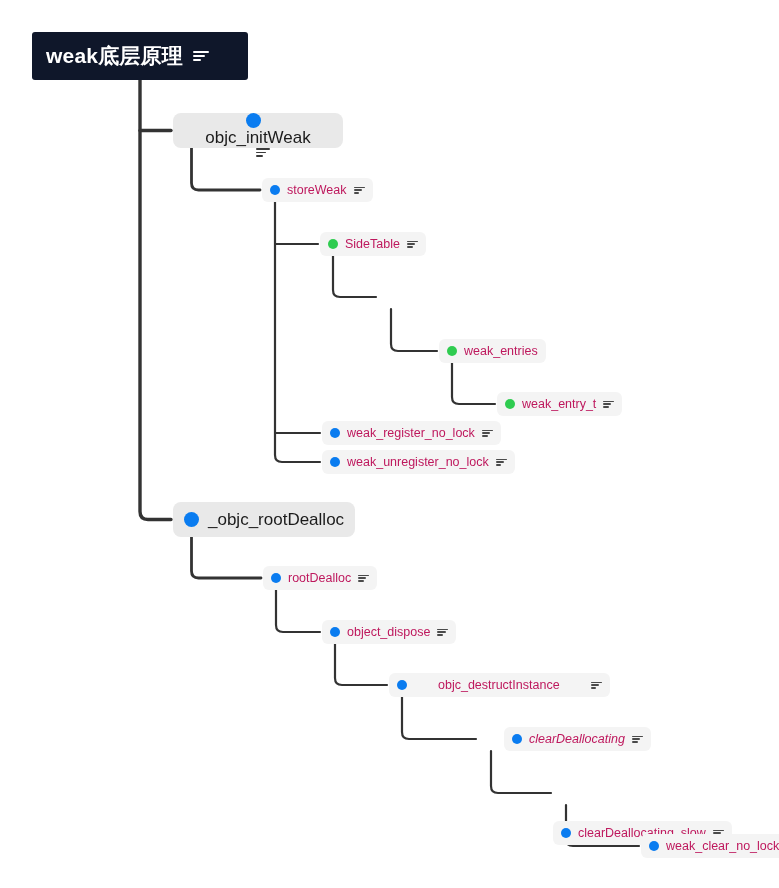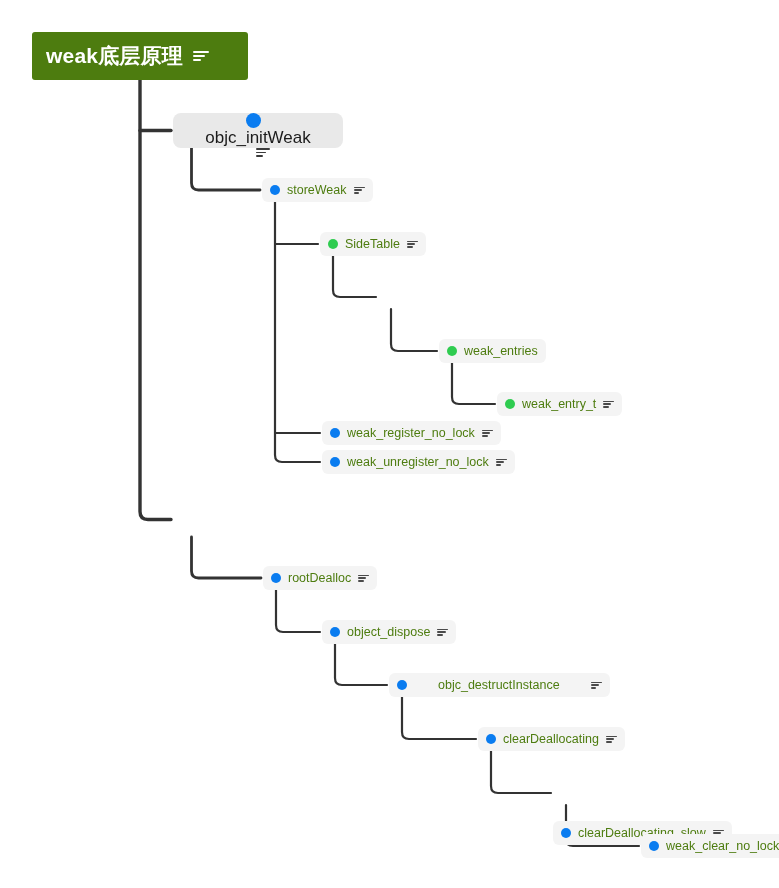--- a/index.html
+++ b/index.html
@@ -37,21 +37,21 @@
     position: absolute;
     display: flex;
     align-items: center;
     box-sizing: border-box;
     border-radius: 7px;
     white-space: nowrap;
   }
 
   
   .node.root {
-    background: #4d7c0f;
+    background: #0f172a;
     border-radius: 3px;
     padding: 0 14px;
     height: 48px;
   }
   .node.root .label {
     color: #ffffff;
     font-size: 21px;
     font-weight: 700;
     letter-spacing: .2px;
   }
@@ -70,21 +70,21 @@
   }
 
   
   .node.lvl2 {
     background: #f4f4f4;
     height: 24px;
     padding: 0 8px;
     border-radius: 6px;
   }
   .node.lvl2 .label {
-    color: #4d7c0f;
+    color: #be185d;
     font-size: 12.5px;
     font-weight: 400;
   }
 
   
   .dot {
     border-radius: 50%;
     flex: 0 0 auto;
   }
   .node.lvl1 .dot { width: 15px; height: 15px; margin-right: 9px; }
@@ -192,20 +192,24 @@
     </div>
     <div class="node lvl2" style="left: 322px; top: 450px; min-width: 175px; height: 24px;">
       <span class="dot" style="background: rgb(10, 124, 240);"></span>
       <span class="label">weak_unregister_no_lock</span>
       <span class="note-icon">
         <i></i>
         <i></i>
         <i></i>
       </span>
     </div>
+    <div class="node lvl1" style="left: 173px; top: 502px; min-width: 172px; height: 35px;">
+      <span class="dot" style="background: rgb(10, 124, 240);"></span>
+      <span class="label">_objc_rootDealloc</span>
+    </div>
     <div class="node lvl2" style="left: 263px; top: 566px; min-width: 110px; height: 24px; justify-content: center;">
       <span class="dot" style="background: rgb(10, 124, 240);"></span>
       <span class="label">rootDealloc</span>
       <span class="note-icon">
         <i></i>
         <i></i>
         <i></i>
       </span>
     </div>
     <div class="node lvl2" style="left: 322px; top: 620px; min-width: 126px; height: 24px;">
@@ -219,21 +223,21 @@
     </div>
     <div class="node lvl2" style="left: 389px; top: 673px; min-width: 161px; height: 24px; gap: 24px;">
       <span class="dot" style="background: rgb(10, 124, 240);"></span>
       <span class="label">objc_destructInstance</span>
       <span class="note-icon">
         <i></i>
         <i></i>
         <i></i>
       </span>
     </div>
-    <div class="node lvl2" style="left: 478px; top: 727px; min-width: 140px; height: 24px;">
+    <div class="node lvl2" style="left: 504px; top: 727px; min-width: 140px; height: 24px; font-style: italic;">
       <span class="dot" style="background: rgb(10, 124, 240);"></span>
       <span class="label">clearDeallocating</span>
       <span class="note-icon">
         <i></i>
         <i></i>
         <i></i>
       </span>
     </div>
     <div class="node lvl2" style="left: 553px; top: 781px; min-width: 170px; height: 24px; margin-top: 40px;">
       <span class="dot" style="background: rgb(10, 124, 240);"></span>

